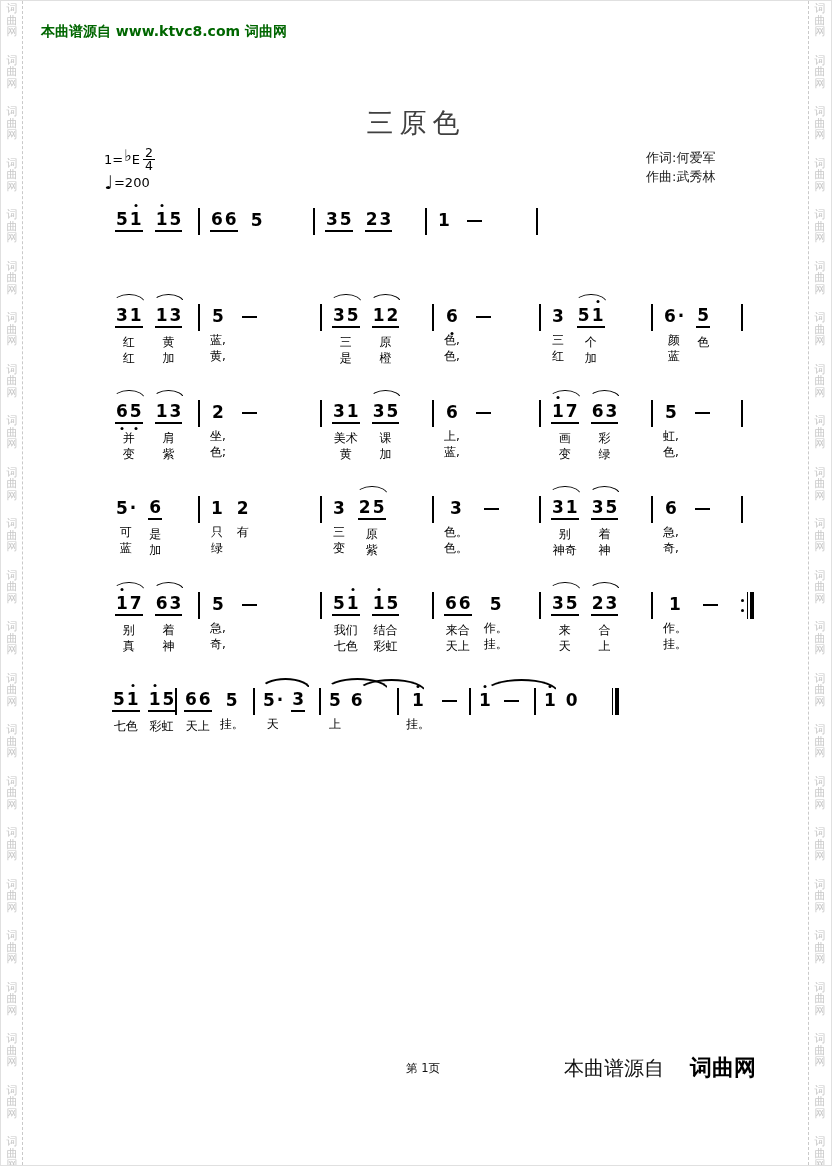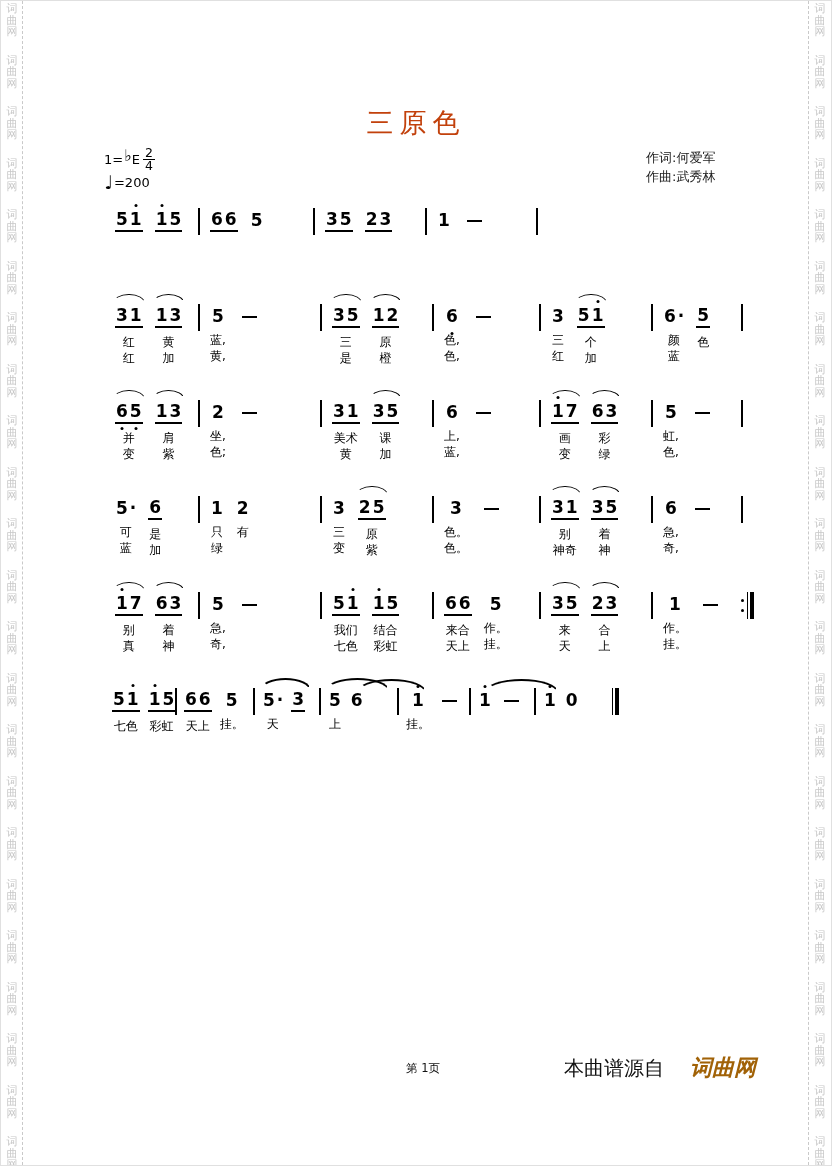--- a/index.html
+++ b/index.html
@@ -10,21 +10,21 @@
   
   .dash-v{position:absolute;top:0;bottom:0;width:0;border-left:1px dashed #c9c9c9;}
   .dash-left{left:21px}.dash-right{left:807px}
   .wm-col{position:absolute;top:2px;width:16px;display:flex;flex-direction:column;overflow:hidden;bottom:0;}
   .wm-col.left{left:3px}.wm-col.right{left:811px}
   .wm-group{display:flex;flex-direction:column;margin-bottom:17px;flex:none;}
   .wm-char{font-size:11px;line-height:11.5px;color:#c8c8c8;text-align:center;}
 
   
   .hdr{position:absolute;left:40px;top:22px;font-size:14px;font-weight:700;color:#006600;white-space:nowrap;}
-  .title{position:absolute;left:0;right:0;top:104px;text-align:center;font-size:27px;letter-spacing:6px;color:#c2410c;}
+  .title{position:absolute;left:0;right:0;top:104px;text-align:center;font-size:27px;letter-spacing:6px;color:#404040;}
   .credits{position:absolute;left:645px;top:147px;font-size:13px;line-height:19px;color:#222;}
 
   
   .keysig{position:absolute;left:103px;top:147px;font-size:13px;color:#000;}
   .ks-row1{display:flex;align-items:center;height:22px;}
   .flat{font-size:16px;position:relative;top:-4px;margin:0 0 0 1px;}
   .frac{display:inline-flex;flex-direction:column;align-items:center;margin-left:3px;font-size:12.5px;line-height:12px;}
   .frac .den{border-top:1px solid #000;padding:0 2px;}
   .ks-row2{display:flex;align-items:center;height:20px;margin-top:2px;}
   .qnote{font-size:19px;line-height:18px;margin-right:1px;}
@@ -299,20 +299,21 @@
         <div class="wm-char" style="color: rgb(200, 200, 200);">曲</div>
         <div class="wm-char" style="color: rgb(200, 200, 200);">网</div>
       </div>
       <div class="wm-group">
         <div class="wm-char" style="color: rgb(200, 200, 200);">词</div>
         <div class="wm-char" style="color: rgb(200, 200, 200);">曲</div>
         <div class="wm-char" style="color: rgb(200, 200, 200);">网</div>
       </div>
     </div>
 
+  <div class="hdr" style="color: rgb(0, 102, 0);">本曲谱源自 www.ktvc8.com 词曲网</div>
   <div class="title">三原色</div>
 
   <div class="credits">
     <div>作词:何爱军</div>
     <div>作曲:武秀林</div>
   </div>
 
   <div class="keysig">
     <div class="ks-row1">
       <span>1=</span>
@@ -966,15 +967,15 @@
           <div class="bar-thick"></div>
         </div>
         <div class="tie" style="left: 251.766px; width: 69.2344px;"></div>
         <div class="tie" style="left: 379.922px; width: 73px;"></div>
       </div>
     </div>
 
   <div class="page-num">第 1页</div>
   <div class="footer-src">
     <span class="src-label">本曲谱源自</span>
-    <span class="src-site" style="color: #a16207; font-style: italic;">词曲网</span>
+    <span class="src-site" style="color: #000000;">词曲网</span>
   </div>
 </div>
 
 </body></html>

